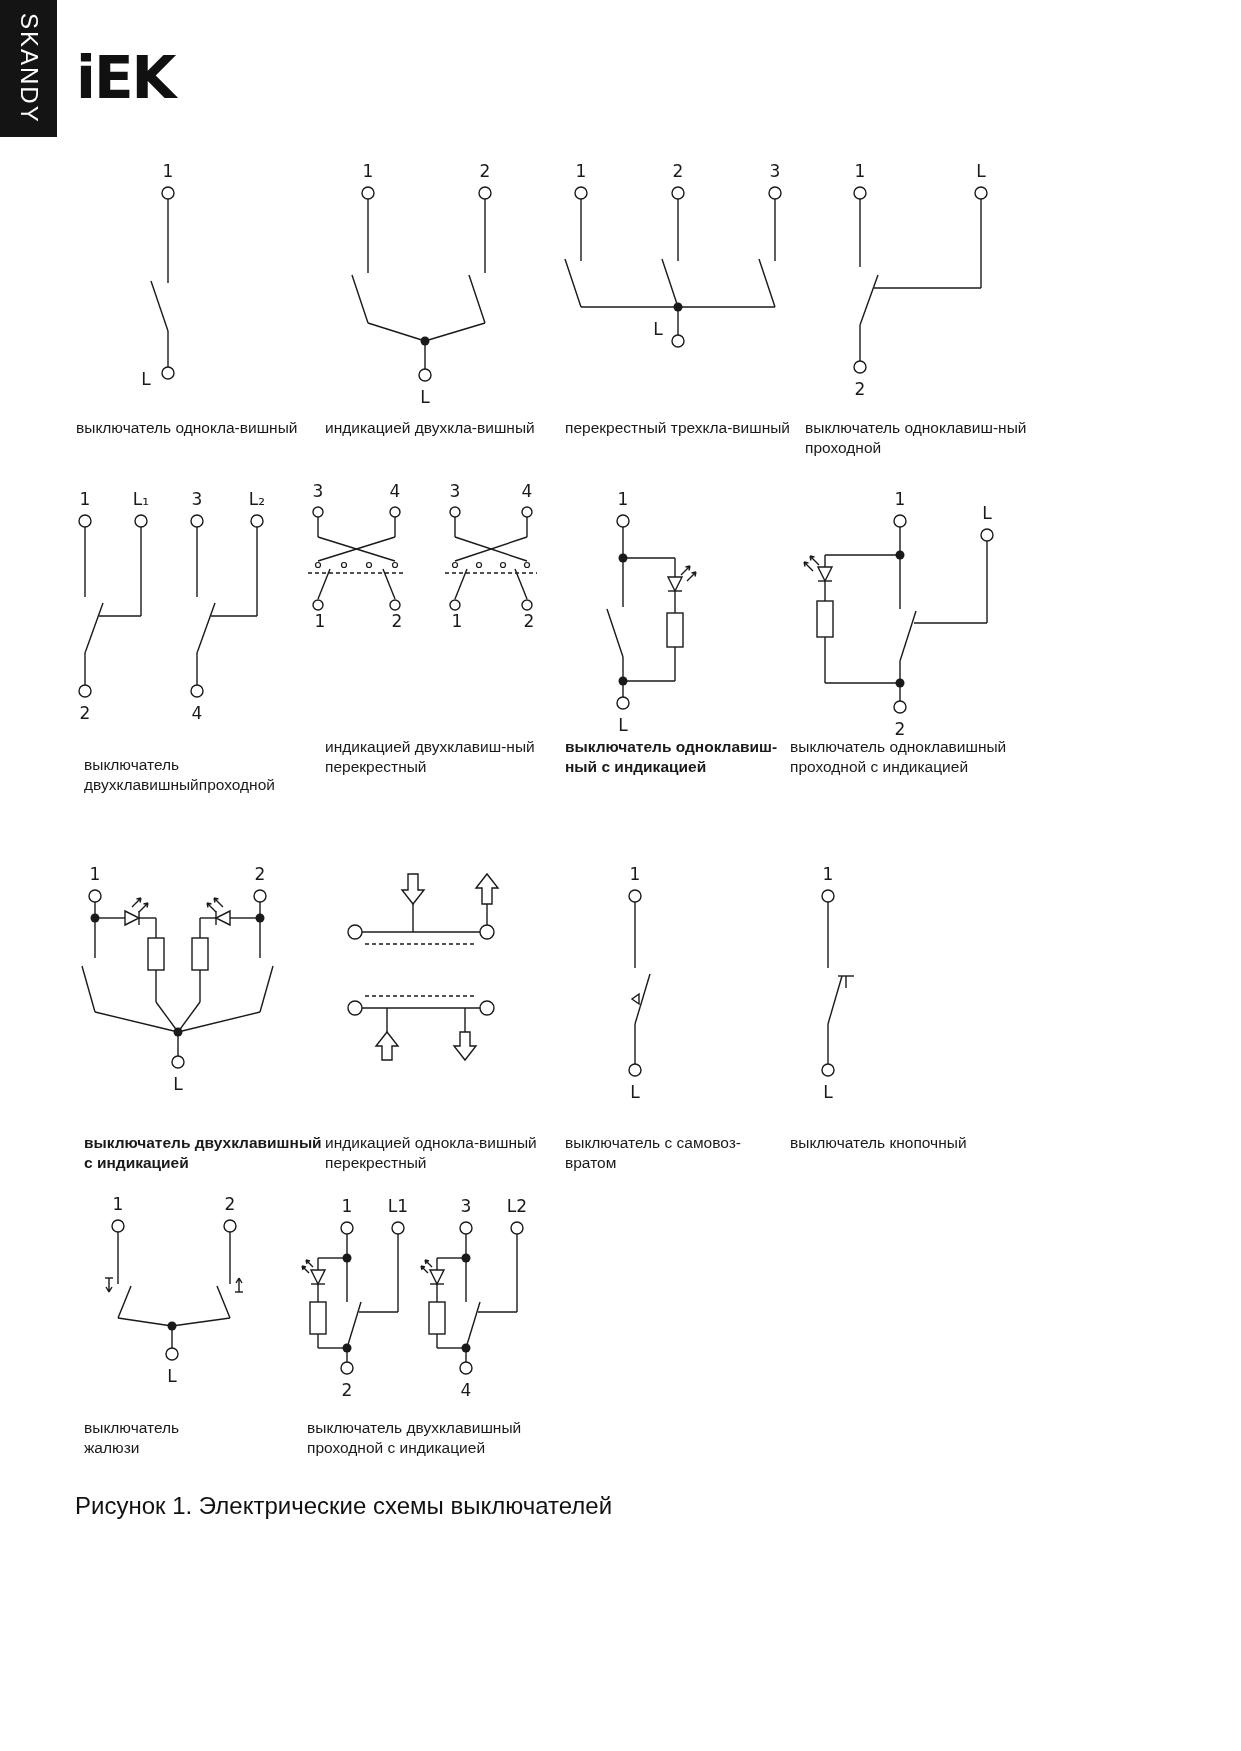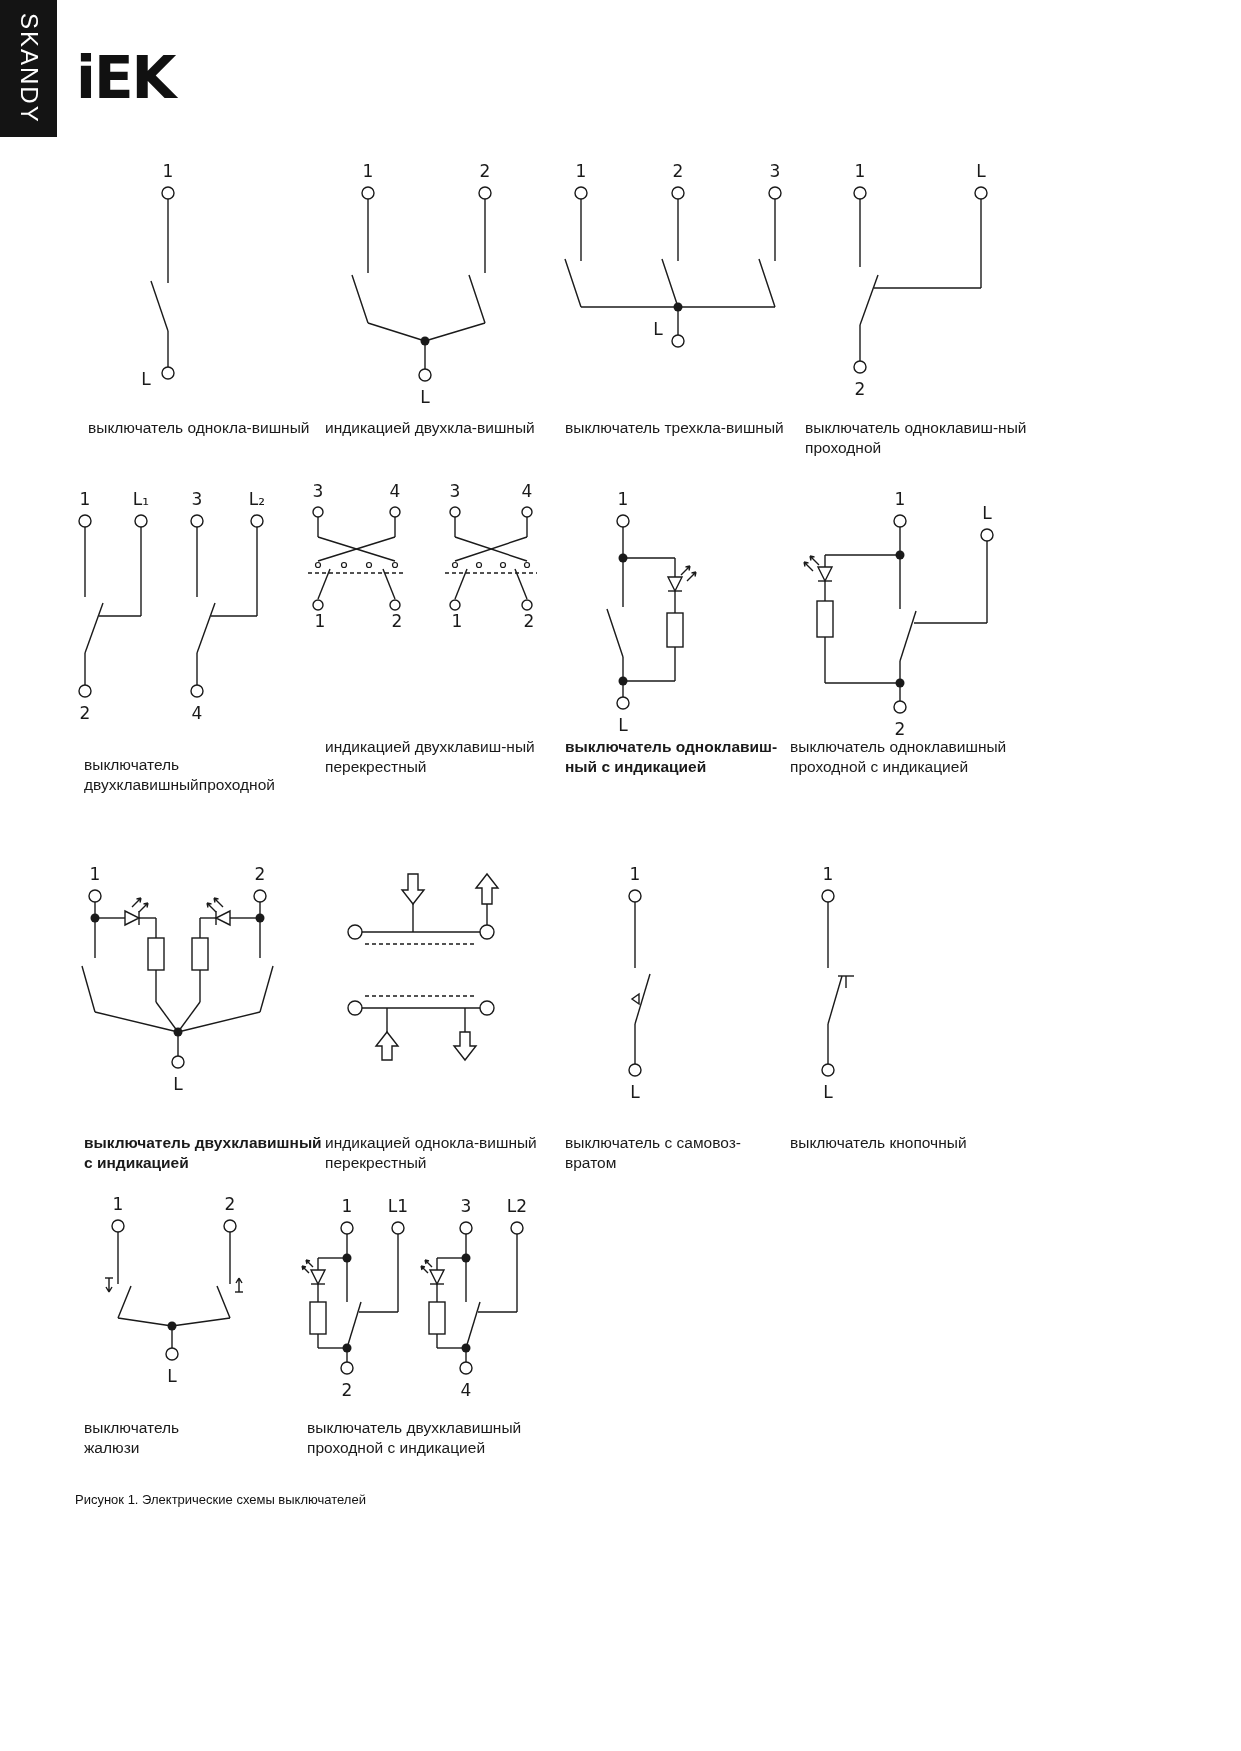--- a/index.html
+++ b/index.html
@@ -32,21 +32,21 @@
   svg rect.res { fill:#ffffff; stroke:#1a1a1a; stroke-width:1.4; }
   svg text {
     font-family:"DejaVu Sans","Liberation Sans",sans-serif;
     font-size:17px; fill:#1a1a1a; text-anchor:middle; stroke:none;
   }
   .dashed { stroke-dasharray:4 3; }
   .caption {
     position:absolute; font-size:15.5px; line-height:1.28; color:#1a1a1a;
   }
   .figcaption {
-    position:absolute; left:75px; top:1492px; font-size:13px; color:#111;
+    position:absolute; left:75px; top:1492px; font-size:24px; color:#111;
   }
 </style>
 </head>
 <body>
 
 <div class="brandbar">
   <span>SKANDY</span>
 </div>
 
 <div class="logo">iEK</div>
@@ -113,23 +113,23 @@
     <line x1="55" y1="44" x2="55" y2="112"></line>
     <line x1="176" y1="44" x2="176" y2="133"></line>
     <line x1="176" y1="133" x2="69" y2="133"></line>
     <line x1="55" y1="170" x2="73" y2="120"></line>
     <line x1="55" y1="170" x2="55" y2="206"></line>
     <circle class="term" cx="55" cy="212" r="6"></circle>
     <text x="55" y="240">2</text>
   </svg>
 </figure>
 
-<div class="caption" style="left:88px;top:418px;width:235px;">выключатель однокла-вишный</div>
+<div class="caption" style="left:76px;top:418px;width:235px;">выключатель однокла-вишный</div>
 <div class="caption" style="left:325px;top:418px;width:235px;">индикацией двухкла-вишный</div>
-<div class="caption" style="left:565px;top:418px;width:235px;">выключатель трехкла-вишный</div>
+<div class="caption" style="left:565px;top:418px;width:235px;">перекрестный трехкла-вишный</div>
 <div class="caption" style="left:805px;top:418px;width:235px;">выключатель одноклавиш-ный проходной</div>
 
 <figure class="diagram" style="left:70px;top:485px;">
   <svg width="245" height="245">
     <text x="15" y="20">1</text>
     <text x="71" y="20">L₁</text>
     <text x="127" y="20">3</text>
     <text x="187" y="20">L₂</text>
     <circle class="term" cx="15" cy="36" r="6"></circle>
     <circle class="term" cx="71" cy="36" r="6"></circle>

